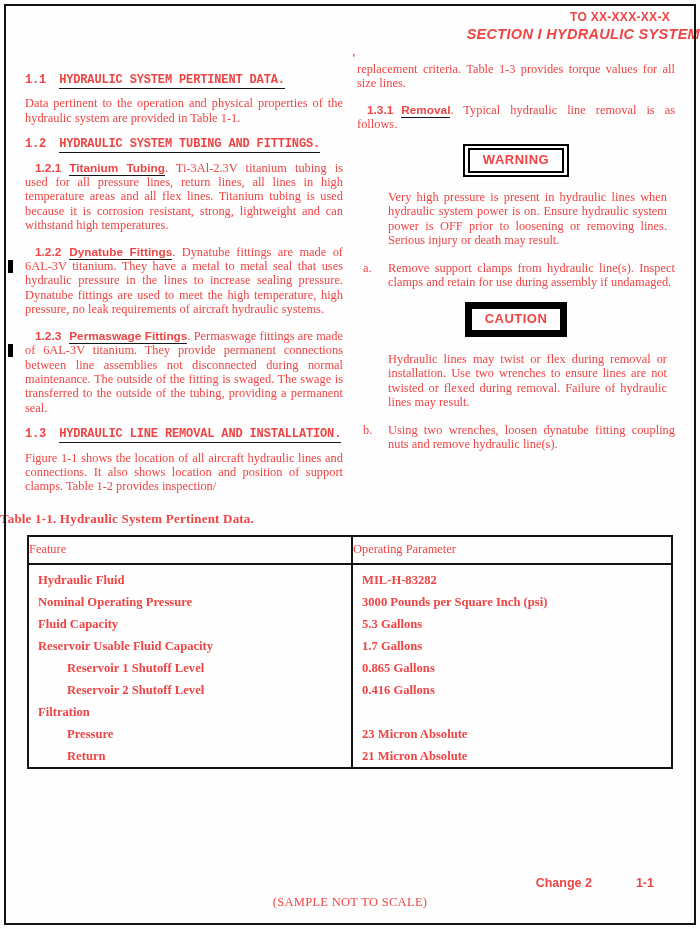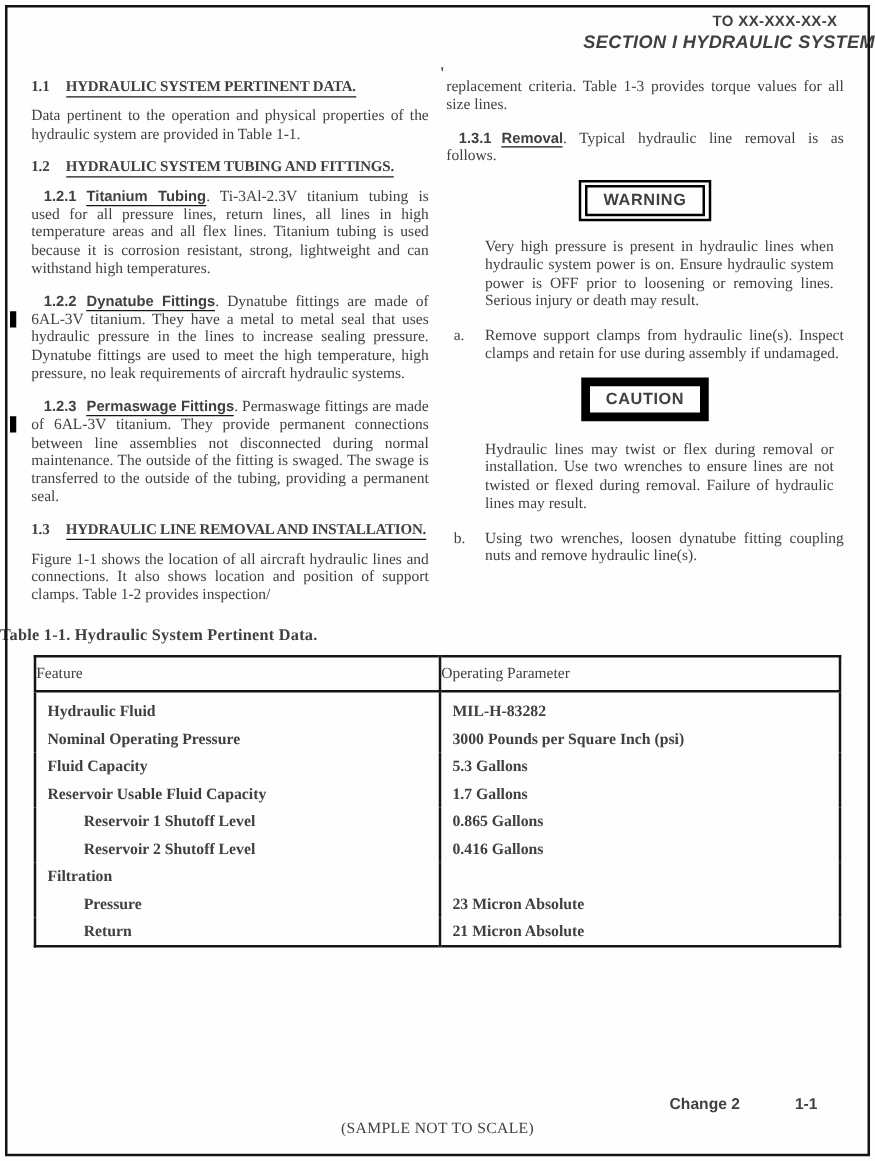--- a/index.html
+++ b/index.html
@@ -1,18 +1,18 @@
 <!DOCTYPE html>
 <html><head>
 <meta charset="utf-8">
 <style>
   html,body{margin:0;padding:0;background:#e8e8e8;}
   .page{
     position:relative;width:700px;height:929px;margin:0 auto;
-    background:#fefefe;color:#404040;overflow:hidden;
+    background:#fefefe;color:#ef4444;overflow:hidden;
     font-family:"Liberation Serif",serif;
   }
   .frame{position:absolute;inset:4px;border:2.5px solid #131313;pointer-events:none;}
   .doc-number{
     position:absolute;top:10px;right:30px;
     font-family:"Liberation Sans",sans-serif;font-weight:bold;font-size:12px;letter-spacing:.3px;
   }
   .stray-mark{position:absolute;top:50px;left:352px;font-size:13px;font-weight:bold;}
   .chapter-block{
     text-align:center;padding-top:70px;
@@ -20,23 +20,23 @@
     font-size:15px;line-height:17.5px;letter-spacing:.3px;
   }
   .section-heading{
     text-align:right;margin-top:26px;
     font-family:"Liberation Sans",sans-serif;font-weight:bold;
     font-size:14.5px;letter-spacing:.3px;font-style:italic;
   }
   .columns{display:flex;gap:14px;padding:0 25px;margin-top:20px;}
   .col{flex:1;min-width:0;font-size:12.4px;line-height:14.4px;text-align:justify;}
   .sec-head{
-    font-family:Liberation Serif, serif;font-weight:bold;font-size:12px;
+    font-family:Liberation Mono, monospace;font-weight:bold;font-size:12px;
     letter-spacing:-0.15px;white-space:nowrap;text-align:left;
-    margin:0 0 9px 0;
+    margin:11px 0 9px 0;
   }
   .sec-head .sec-num{margin-right:13px;}
   .sec-head .sec-title{border-bottom:1.5px solid #161616;padding-bottom:1px;}
   .para{margin:0 0 12px 0;}
   .num-para{margin:0 0 12px 0;text-indent:10px;position:relative;}
   .num-para .p-num{font-family:"Liberation Sans",sans-serif;font-weight:bold;font-size:11.8px;margin-right:8px;}
   .num-para .p-title{
     font-family:"Liberation Sans",sans-serif;font-weight:bold;font-size:11.8px;
     border-bottom:1.5px solid #161616;padding-bottom:.5px;
   }

